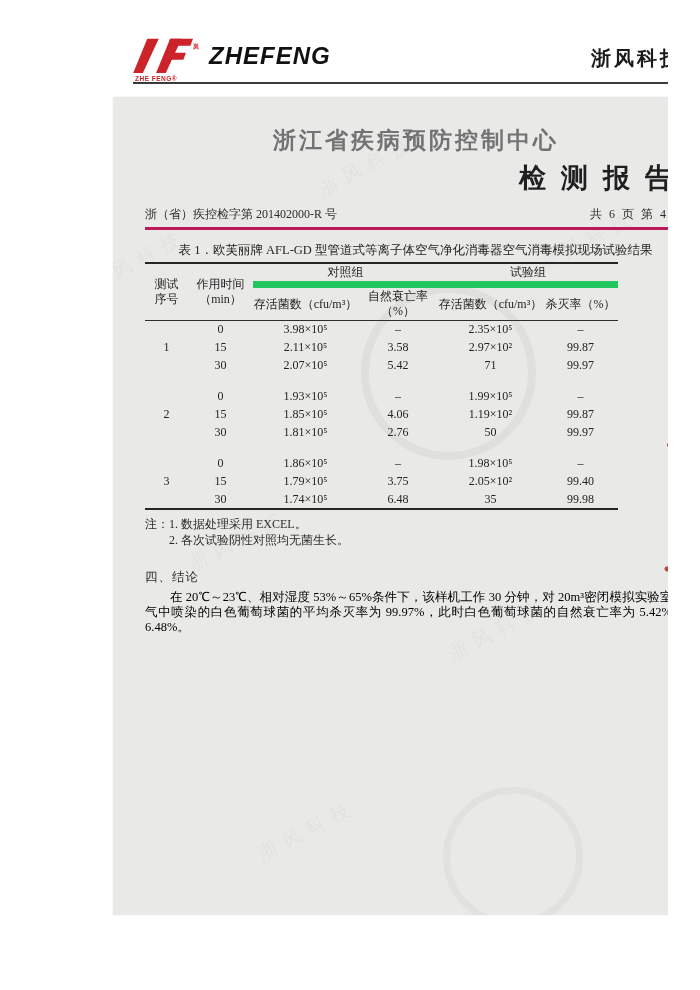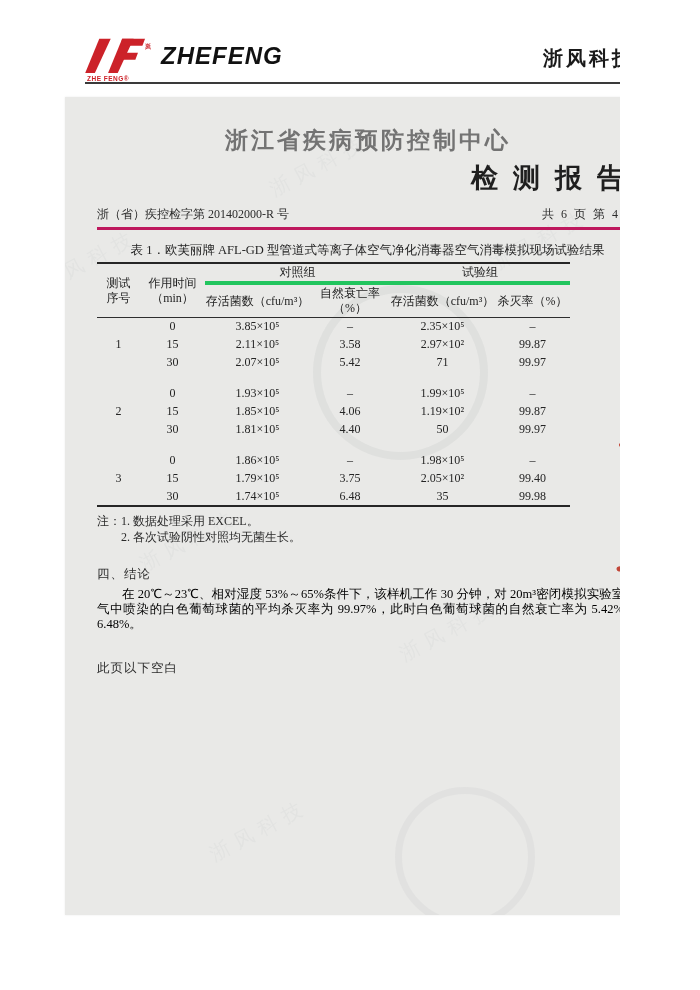--- a/index.html
+++ b/index.html
@@ -1,17 +1,17 @@
 <!DOCTYPE html>
 <html><head>
 <meta charset="utf-8">
 <style>
   * { margin:0; padding:0; box-sizing:border-box; }
   html,body { width:700px; height:990px; background:#ffffff; font-family:"Liberation Serif", serif; }
-  .canvas { position:relative; width:620px; height:990px; background:#ffffff; overflow:hidden; }
+  .canvas { position:relative; width:620px; height:990px; background:#ffffff; overflow:hidden;margin-left:48px; }
 
   
   .letterhead { position:absolute; left:85px; top:34px; width:550px; height:50px;
     border-bottom:2px solid #3a3a3a; display:flex; align-items:center; }
   .logo-block { display:flex; align-items:flex-start; }
   .logo-mark { position:relative; width:62px; height:44px; }
   .logo-side-text { position:absolute; right:-4px; top:2px; color:#cc2229; font-size:6px;
     writing-mode:vertical-rl; line-height:6px; letter-spacing:1px; }
   .logo-sub { position:absolute; left:2px; bottom:-2px; color:#cc2229; font-size:6.5px;
     font-family:"Liberation Sans", sans-serif; font-weight:bold; letter-spacing:0.5px; }
@@ -41,21 +41,21 @@
 
   .table-caption { margin-top:12px; width:541px; text-align:center; font-size:12.5px; color:#242424; }
 
   table.results-table { margin-top:3px; width:473px; border-collapse:collapse; table-layout:fixed;
     border-top:2px solid #262626; border-bottom:2px solid #262626; font-size:12px; color:#242424; }
   .results-table col.c1 { width:43px; } .results-table col.c2 { width:65px; }
   .results-table col.c3 { width:105px; } .results-table col.c4 { width:80px; }
   .results-table col.c5 { width:105px; } .results-table col.c6 { width:75px; }
   .results-table th { font-weight:normal; text-align:center; vertical-align:middle;
     white-space:pre-line; line-height:15px; padding:1px 0; }
-  .results-table thead tr:first-child th.grp { border-bottom:4px solid #22c55e; height:16px; }
+  .results-table thead tr:first-child th.grp { border-bottom:7px solid #22c55e; height:16px; }
   .results-table thead tr:last-child th { border-bottom:1.5px solid #2e2e2e; }
   .results-table thead th[rowspan] { border-bottom:1.5px solid #2e2e2e; }
   .results-table td { text-align:center; height:18px; vertical-align:middle; }
   .results-table tr.spacer td { height:13px; }
 
   .notes { margin-top:6px; font-size:12px; color:#2b2b2b; display:flex; line-height:16.5px; }
   .notes-label { flex:0 0 auto; }
   .conclusion-heading { margin-top:20px; font-size:12.5px; color:#2b2b2b; letter-spacing:1px; }
   .conclusion-body { margin-top:4px; font-size:12.5px; color:#000000; line-height:15px;
     text-indent:2em; width:540px; text-align:justify; }
@@ -140,21 +140,21 @@
             <th>存活菌数（cfu/m³）</th>
             <th>自然衰亡率（%）</th>
             <th>存活菌数（cfu/m³）</th>
             <th>杀灭率（%）</th>
           </tr>
         </thead>
         <tbody>
             <tr>
               <td></td>
               <td>0</td>
-              <td>3.85×10⁵</td>
+              <td>3.98×10⁵</td>
               <td>–</td>
               <td>2.35×10⁵</td>
               <td>–</td>
             </tr>
             <tr>
               <td>1</td>
               <td>15</td>
               <td>2.11×10⁵</td>
               <td>3.58</td>
               <td>2.97×10²</td>
@@ -184,21 +184,21 @@
               <td>15</td>
               <td>1.85×10⁵</td>
               <td>4.06</td>
               <td>1.19×10²</td>
               <td>99.87</td>
             </tr>
             <tr>
               <td></td>
               <td>30</td>
               <td>1.81×10⁵</td>
-              <td>4.40</td>
+              <td>2.76</td>
               <td>50</td>
               <td>99.97</td>
             </tr>
             <tr class="spacer">
               <td colspan="6"></td>
             </tr>
             <tr>
               <td></td>
               <td>0</td>
               <td>1.86×10⁵</td>
@@ -229,16 +229,15 @@
         <span class="notes-label">注：</span>
         <span>
           <span style="display:block">1. 数据处理采用 EXCEL。</span>
           <span style="display:block">2. 各次试验阴性对照均无菌生长。</span>
         </span>
       </div>
 
       <div class="conclusion-heading">四、结论</div>
       <div class="conclusion-body">在 20℃～23℃、相对湿度 53%～65%条件下，该样机工作 30 分钟，对 20m³密闭模拟实验室空气中喷染的白色葡萄球菌的平均杀灭率为 99.97%，此时白色葡萄球菌的自然衰亡率为 5.42%～6.48%。</div>
 
-      <div class="blank-note">此页以下空白</div>
     </div>
   </div>
 </div>
 
 </body></html>

